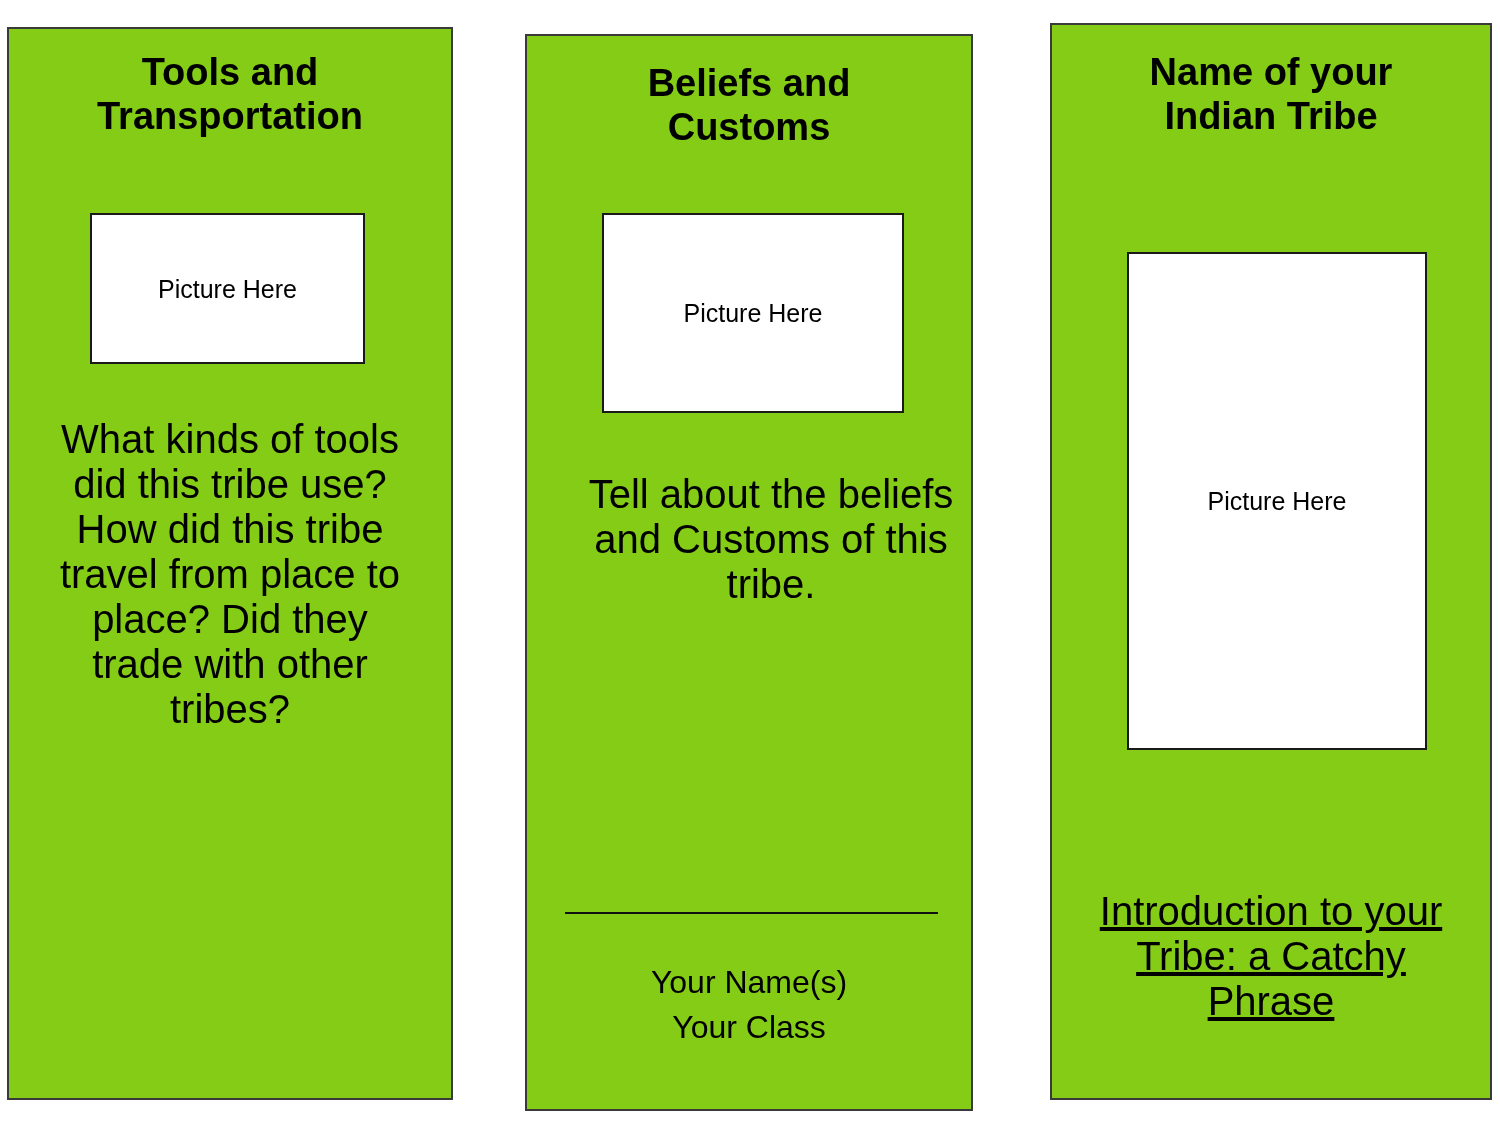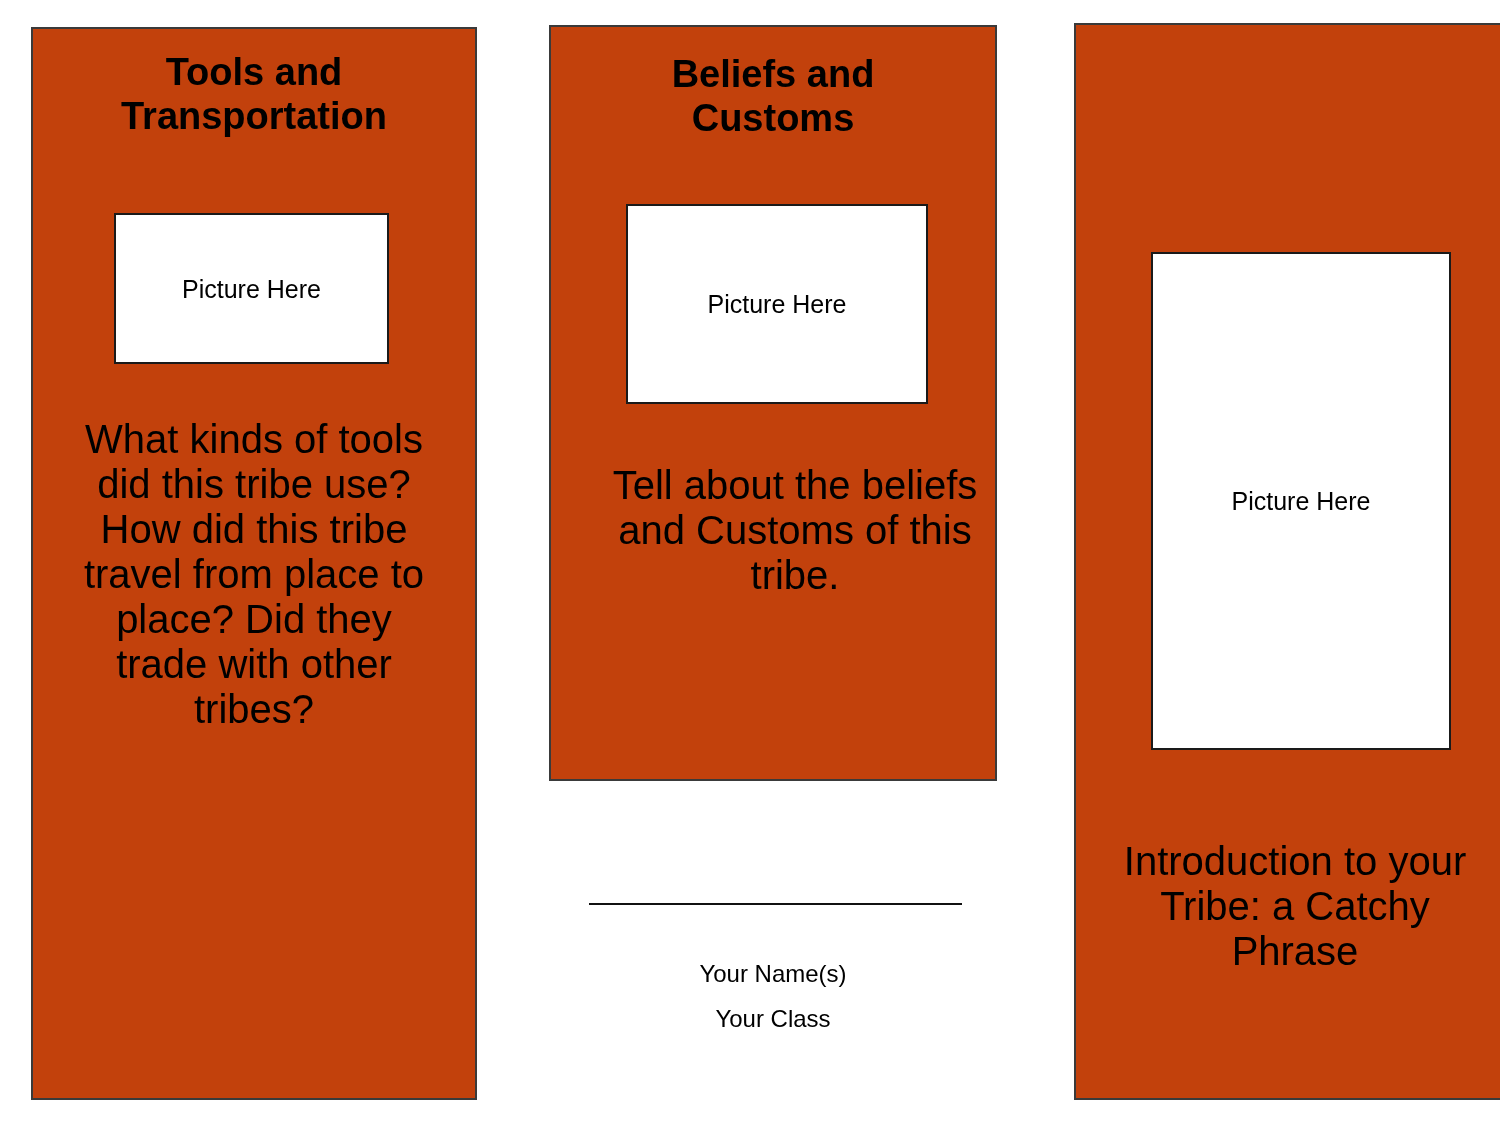--- a/index.html
+++ b/index.html
@@ -16,26 +16,25 @@
 
   .page {
     position: relative;
     width: 1500px;
     height: 1125px;
     background: #ffffff;
   }
 
   .panel {
     position: absolute;
-    background: #c2410c;
+    background: #84cc16;
     border: 2px solid #3a3a3a;
-    margin-left: 24px;
   }
   .panel-left   { left: 7px;    top: 27px; width: 446px; height: 1073px; }
-  .panel-middle { left: 525px;  top: 25px; width: 448px; height: 756px; }
+  .panel-middle { left: 525px;  top: 34px; width: 448px; height: 1077px; }
   .panel-right  { left: 1050px; top: 23px; width: 442px; height: 1077px; }
 
   .panel-title {
     position: absolute;
     left: 0; right: 0;
     text-align: center;
     font-size: 38px;
     line-height: 44px;
     font-weight: bold;
     white-space: pre-line;
@@ -65,37 +64,37 @@
   .panel-body {
     position: absolute;
     left: 0; right: 0;
     text-align: center;
     font-size: 40px;
     line-height: 45px;
     white-space: pre-line;
   }
   .panel-left   .panel-body { top: 388px; }
   .panel-middle .panel-body { top: 436px; padding-left: 44px; }
-  .panel-right  .panel-body { top: 814px; }
+  .panel-right  .panel-body { top: 864px; text-decoration: underline; }
 
   .name-line {
     position: absolute;
     left: 38px;
     top: 876px;
     width: 373px;
     height: 0;
     border-top: 2px solid #111111;
   }
 
   .signature {
     position: absolute;
     left: 0; right: 0;
     top: 924px;
     text-align: center;
-    font-size: 24px;
+    font-size: 32px;
     line-height: 45px;
     white-space: pre-line;
   }
 </style>
 </head>
 <body>
 
 <div class="page">
 
   <div class="panel panel-left">
@@ -121,20 +120,22 @@
     </div>
     <div class="panel-body">Tell about the beliefs
 and Customs of this
 tribe.</div>
     <div class="name-line"></div>
     <div class="signature">Your Name(s)
 Your Class</div>
   </div>
 
   <div class="panel panel-right">
+    <div class="panel-title">Name of your
+Indian Tribe</div>
     <div class="picture-box">
       <span class="picture-label">Picture Here</span>
     </div>
     <div class="panel-body">Introduction to your
 Tribe: a Catchy
 Phrase</div>
   </div>
 
 </div>
 

